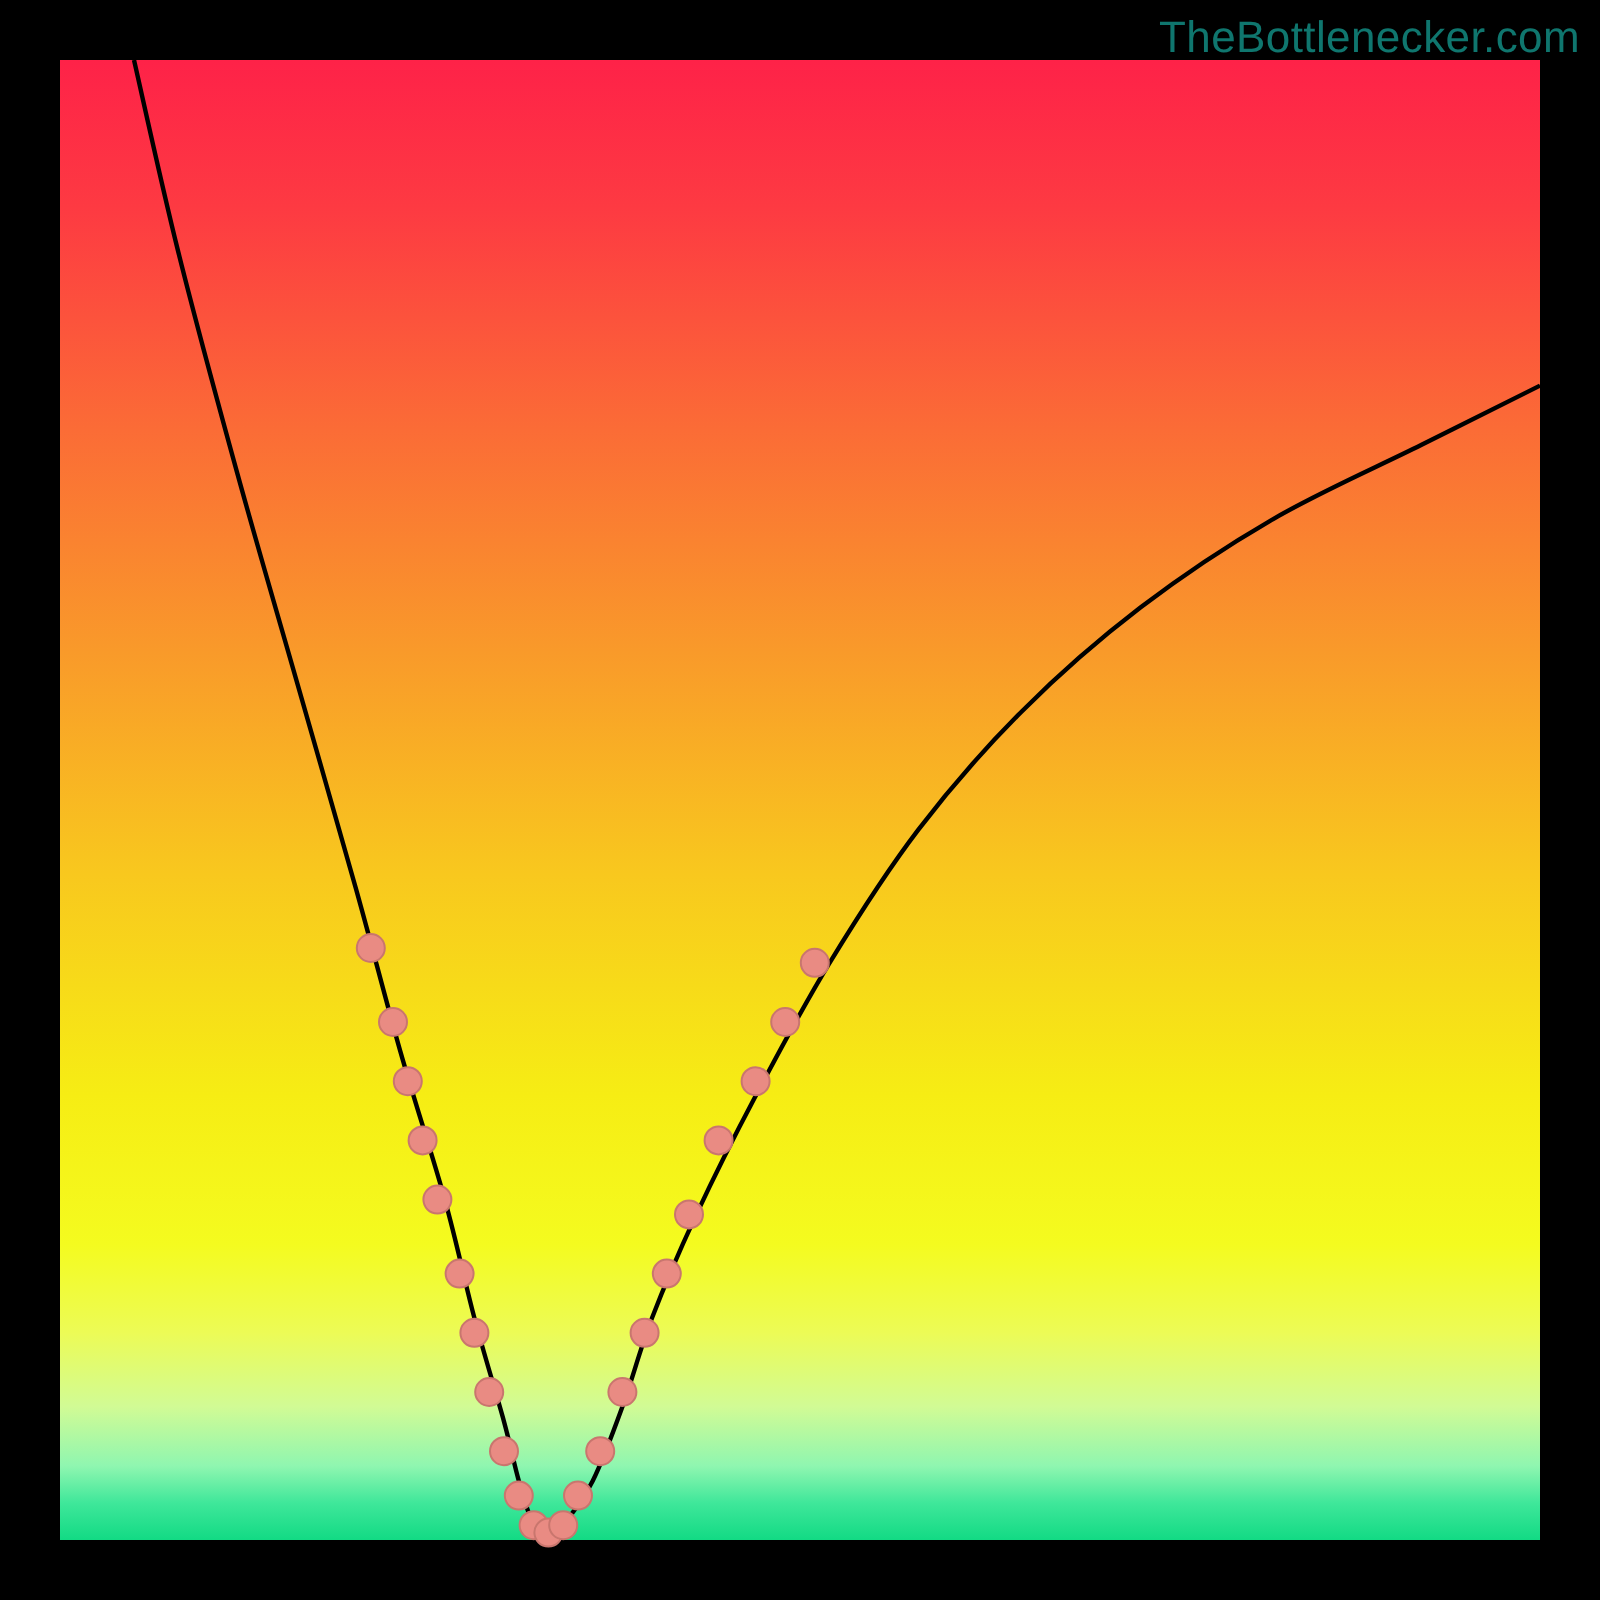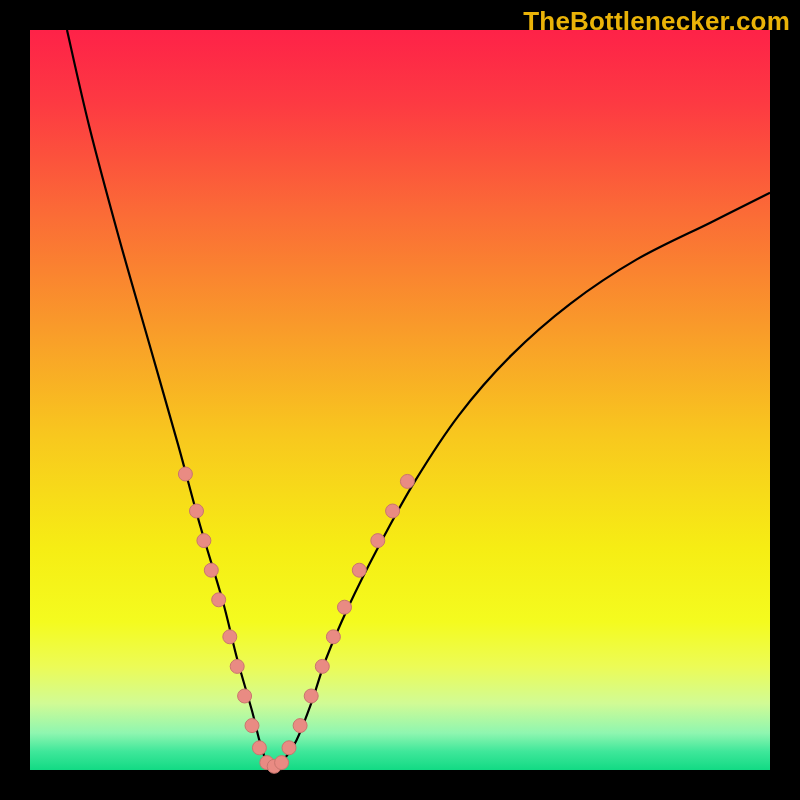--- a/index.html
+++ b/index.html
@@ -20,23 +20,23 @@
     box-sizing: border-box;
   }
   .gradient {
     position: absolute;
     left: 0; top: 0; right: 0; bottom: 0;
   }
   .attribution {
     position: absolute;
     top: 6px;
     right: 10px;
-    color: #eab308;
-    font-size: 26px;
-    font-weight: 700;
+    color: #0f766e;
+    font-size: 22px;
+    font-weight: 400;
     letter-spacing: 0.2px;
   }
   svg.curve {
     position: absolute;
     left: 0; top: 0;
     width: 740px;
     height: 740px;
     overflow: visible;
   }
 </style>

